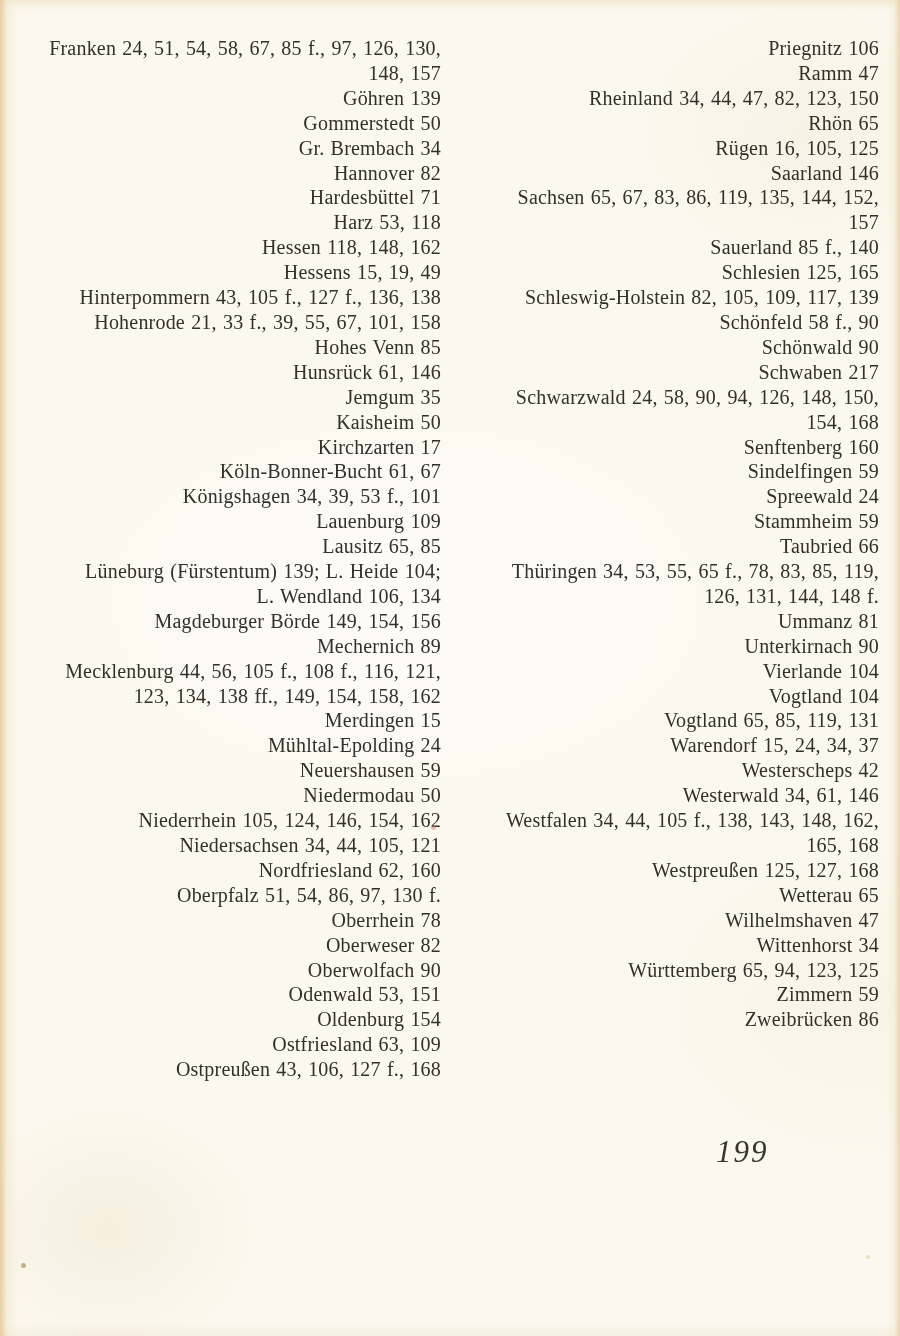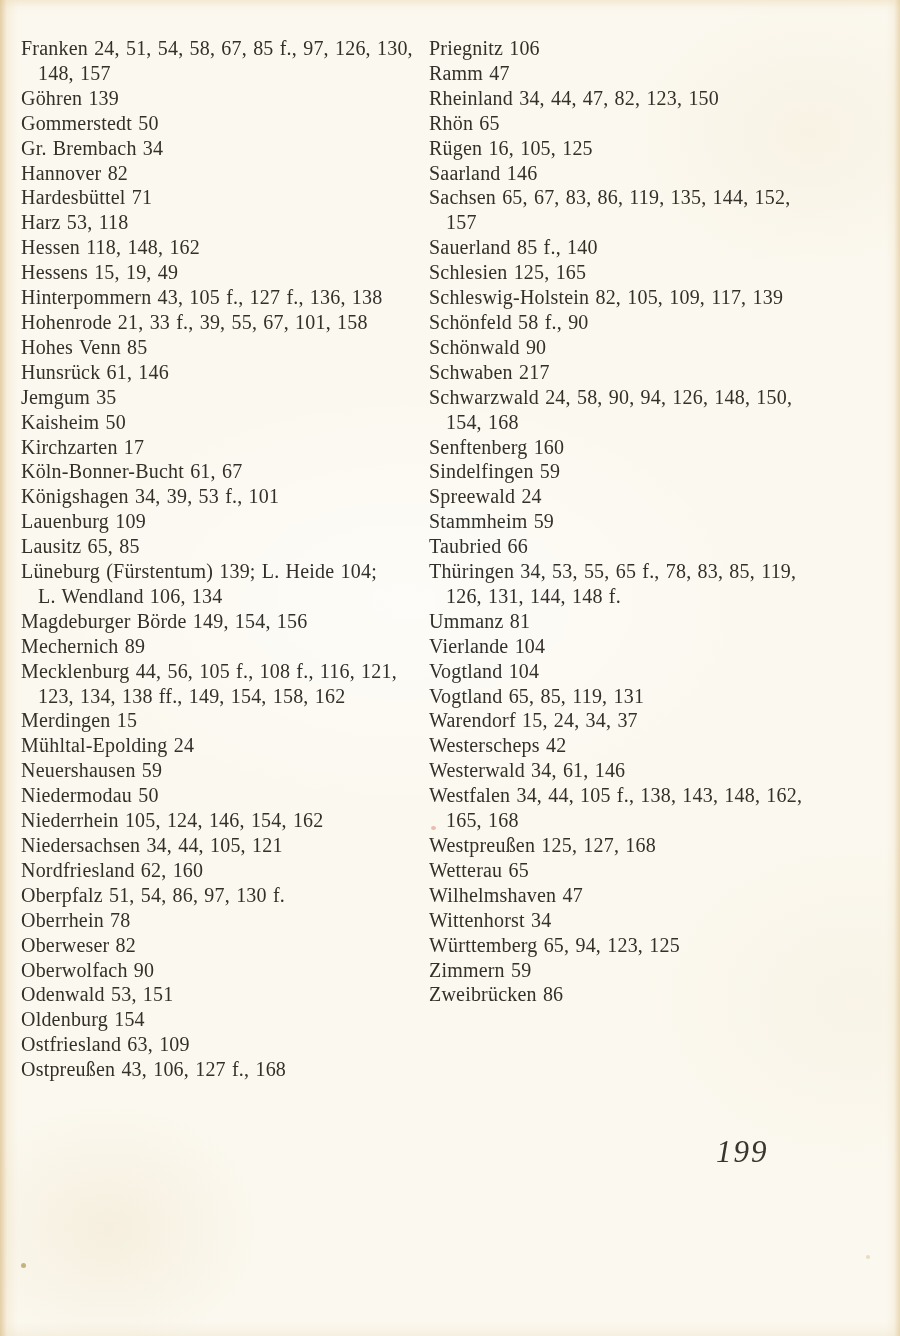--- a/index.html
+++ b/index.html
@@ -24,20 +24,21 @@
       linear-gradient(to left, rgba(226,202,154,0.70) 0px, rgba(242,230,202,0.35) 6px, rgba(250,246,236,0) 14px),
       
       linear-gradient(to bottom, rgba(238,222,188,0.55) 0px, rgba(246,238,220,0.25) 8px, rgba(250,246,236,0) 16px),
       
       linear-gradient(to top, rgba(240,230,208,0.45) 0px, rgba(250,246,236,0) 14px),
       
       radial-gradient(220px 180px at 12% 92%, rgba(232,216,180,0.28), rgba(232,216,180,0) 70%),
       radial-gradient(260px 200px at 90% 10%, rgba(236,222,190,0.22), rgba(236,222,190,0) 70%),
       radial-gradient(300px 240px at 95% 75%, rgba(238,226,196,0.20), rgba(238,226,196,0) 70%),
       radial-gradient(500px 300px at 45% 45%, rgba(255,255,255,0.55), rgba(255,255,255,0) 75%);
+    text-align: right;
   }
   .col{
     position:absolute;
     top:36px;
     color:var(--ink);
     font-size:20px;
     line-height:24.9px;
     word-spacing:1px;
     letter-spacing:0.2px;
   }
@@ -245,20 +246,23 @@
         <div class="line">Taubried 66</div>
       </div>
       <div class="entry">
         <div class="line">Thüringen 34, 53, 55, 65 f., 78, 83, 85, 119,</div>
         <div class="line cont">126, 131, 144, 148 f.</div>
       </div>
       <div class="entry">
         <div class="line">Ummanz 81</div>
       </div>
       <div class="entry">
+        <div class="line">Unterkirnach 90</div>
+      </div>
+      <div class="entry">
         <div class="line">Vierlande 104</div>
       </div>
       <div class="entry">
         <div class="line">Vogtland 104</div>
       </div>
       <div class="entry">
         <div class="line">Vogtland 65, 85, 119, 131</div>
       </div>
       <div class="entry">
         <div class="line">Warendorf 15, 24, 34, 37</div>

